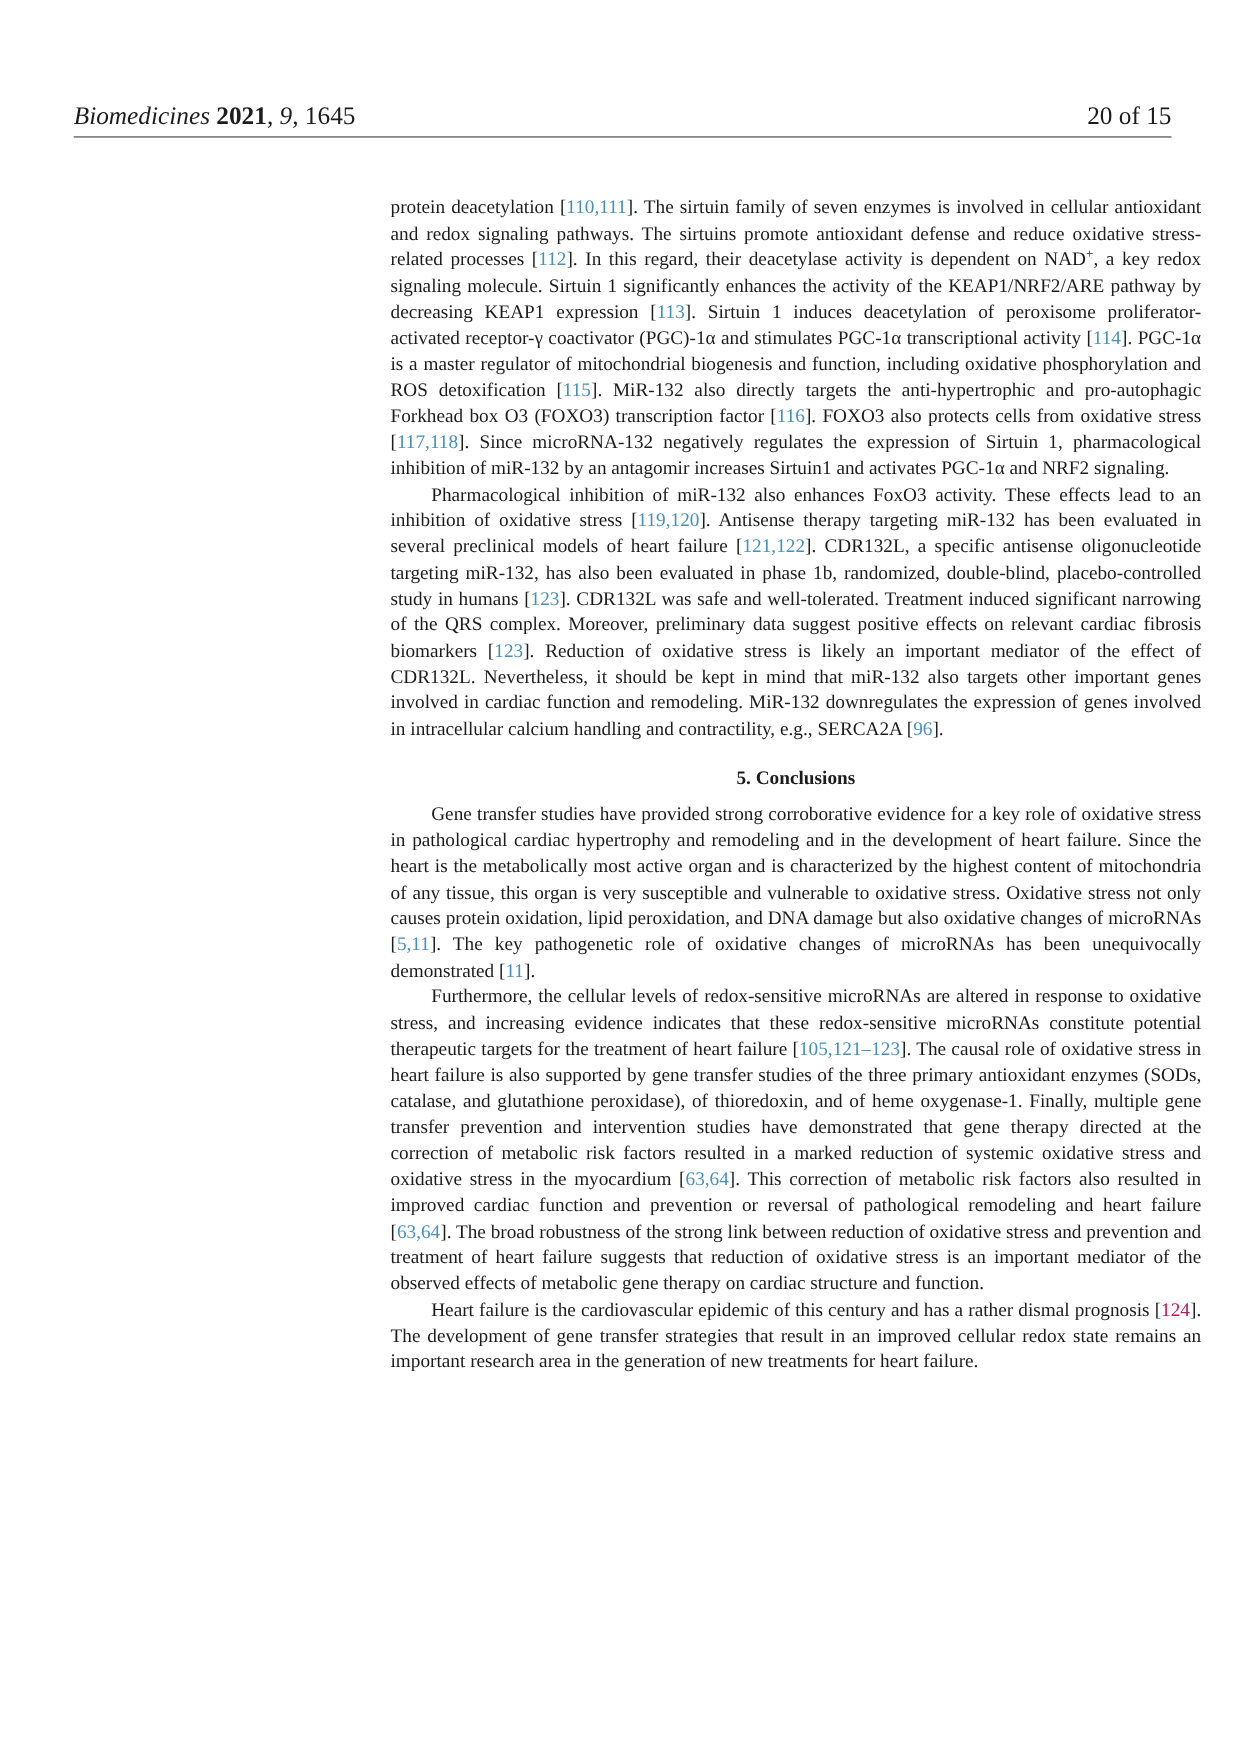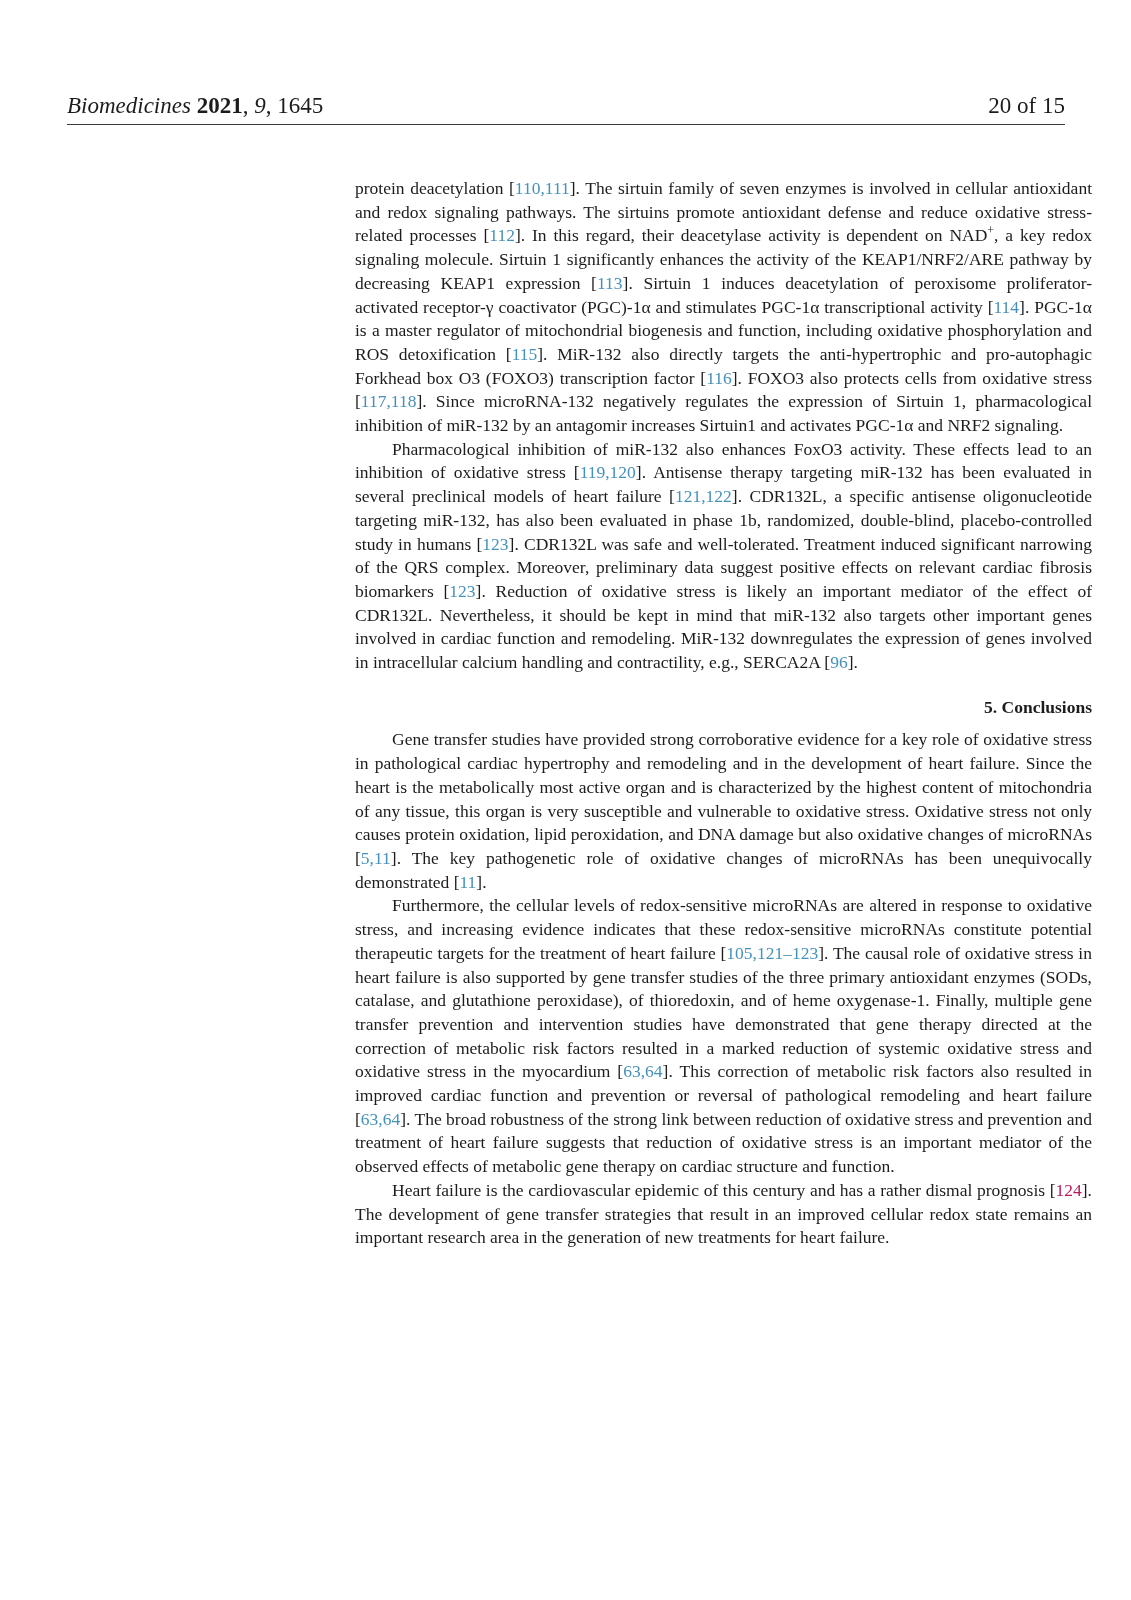--- a/index.html
+++ b/index.html
@@ -44,21 +44,21 @@
     text-align: justify;
     color: #1c1c1c;
     margin-left: 44px;
   }
   .body-column p { margin: 0; }
   .body-column p.indent { text-indent: 37px; }
   .body-column h2 {
     font-size: 17.5px;
     margin: 21px 0 9px 0;
     font-weight: bold;
-    text-align: right;
+    text-align: center;
   }
   a.cite {
     text-decoration: none;
     cursor: pointer;
   }
   sup { font-size: 68%; line-height: 0; }
 </style>
 </head>
 <body>
 

